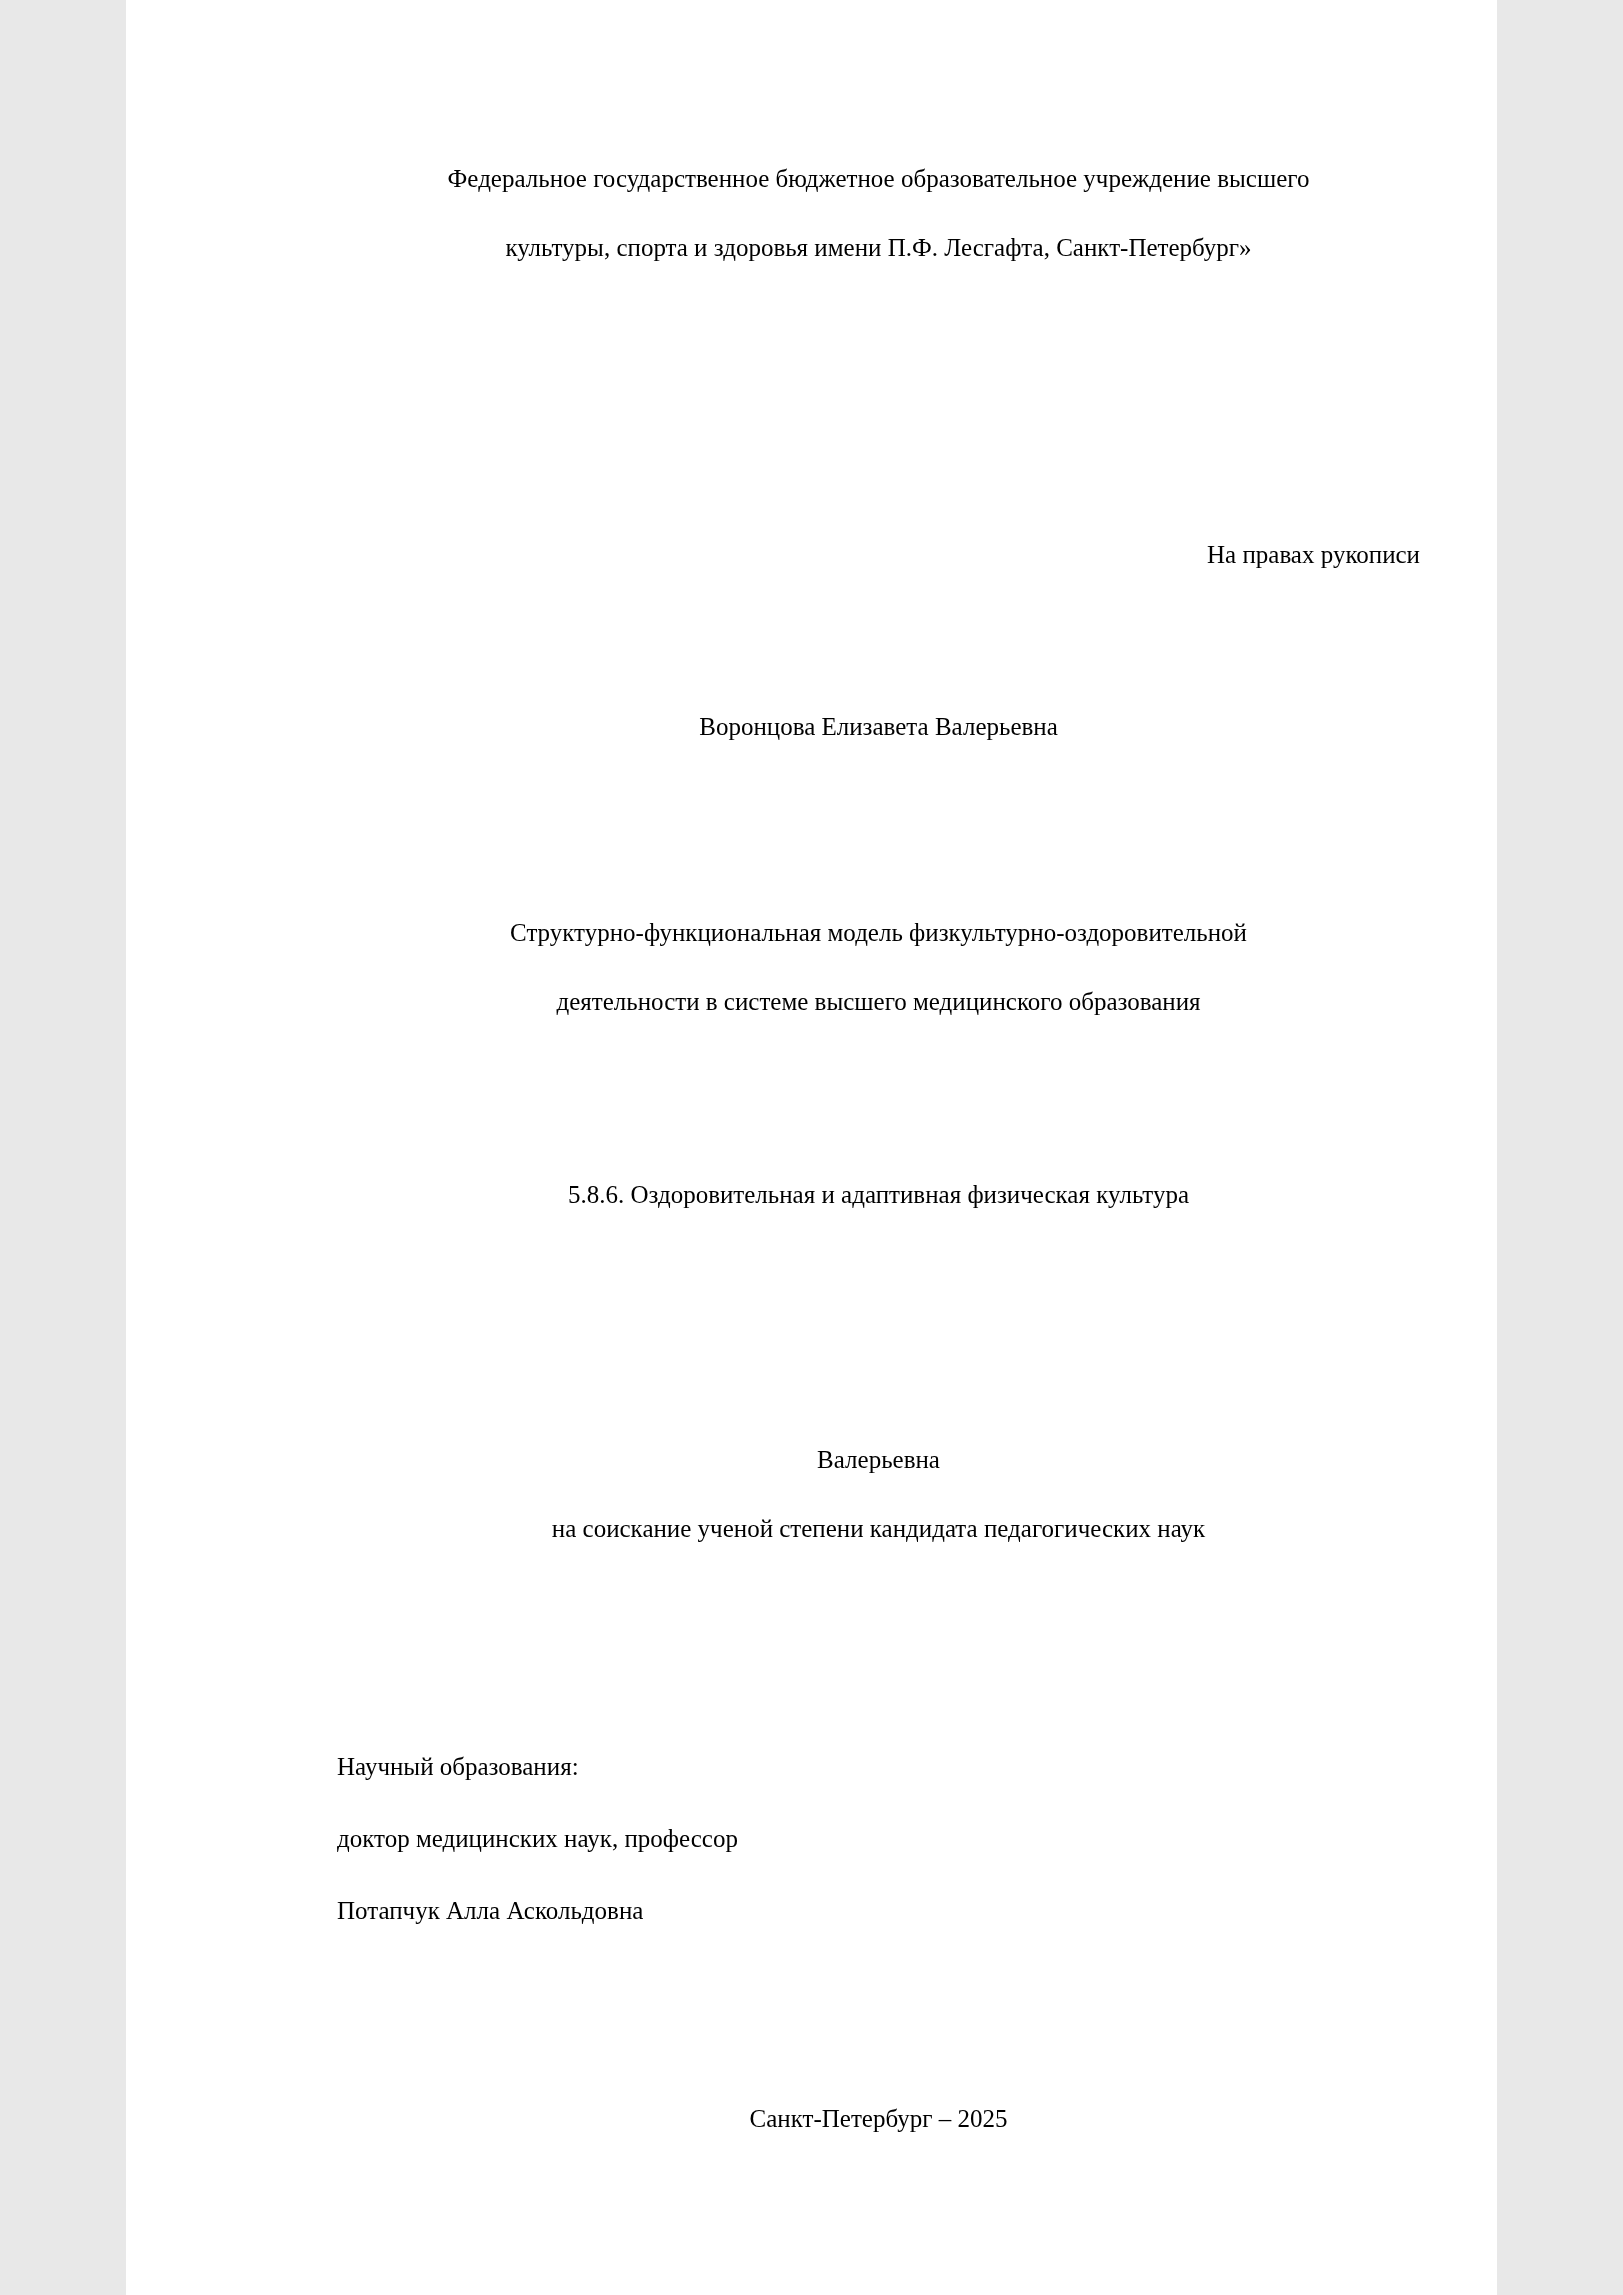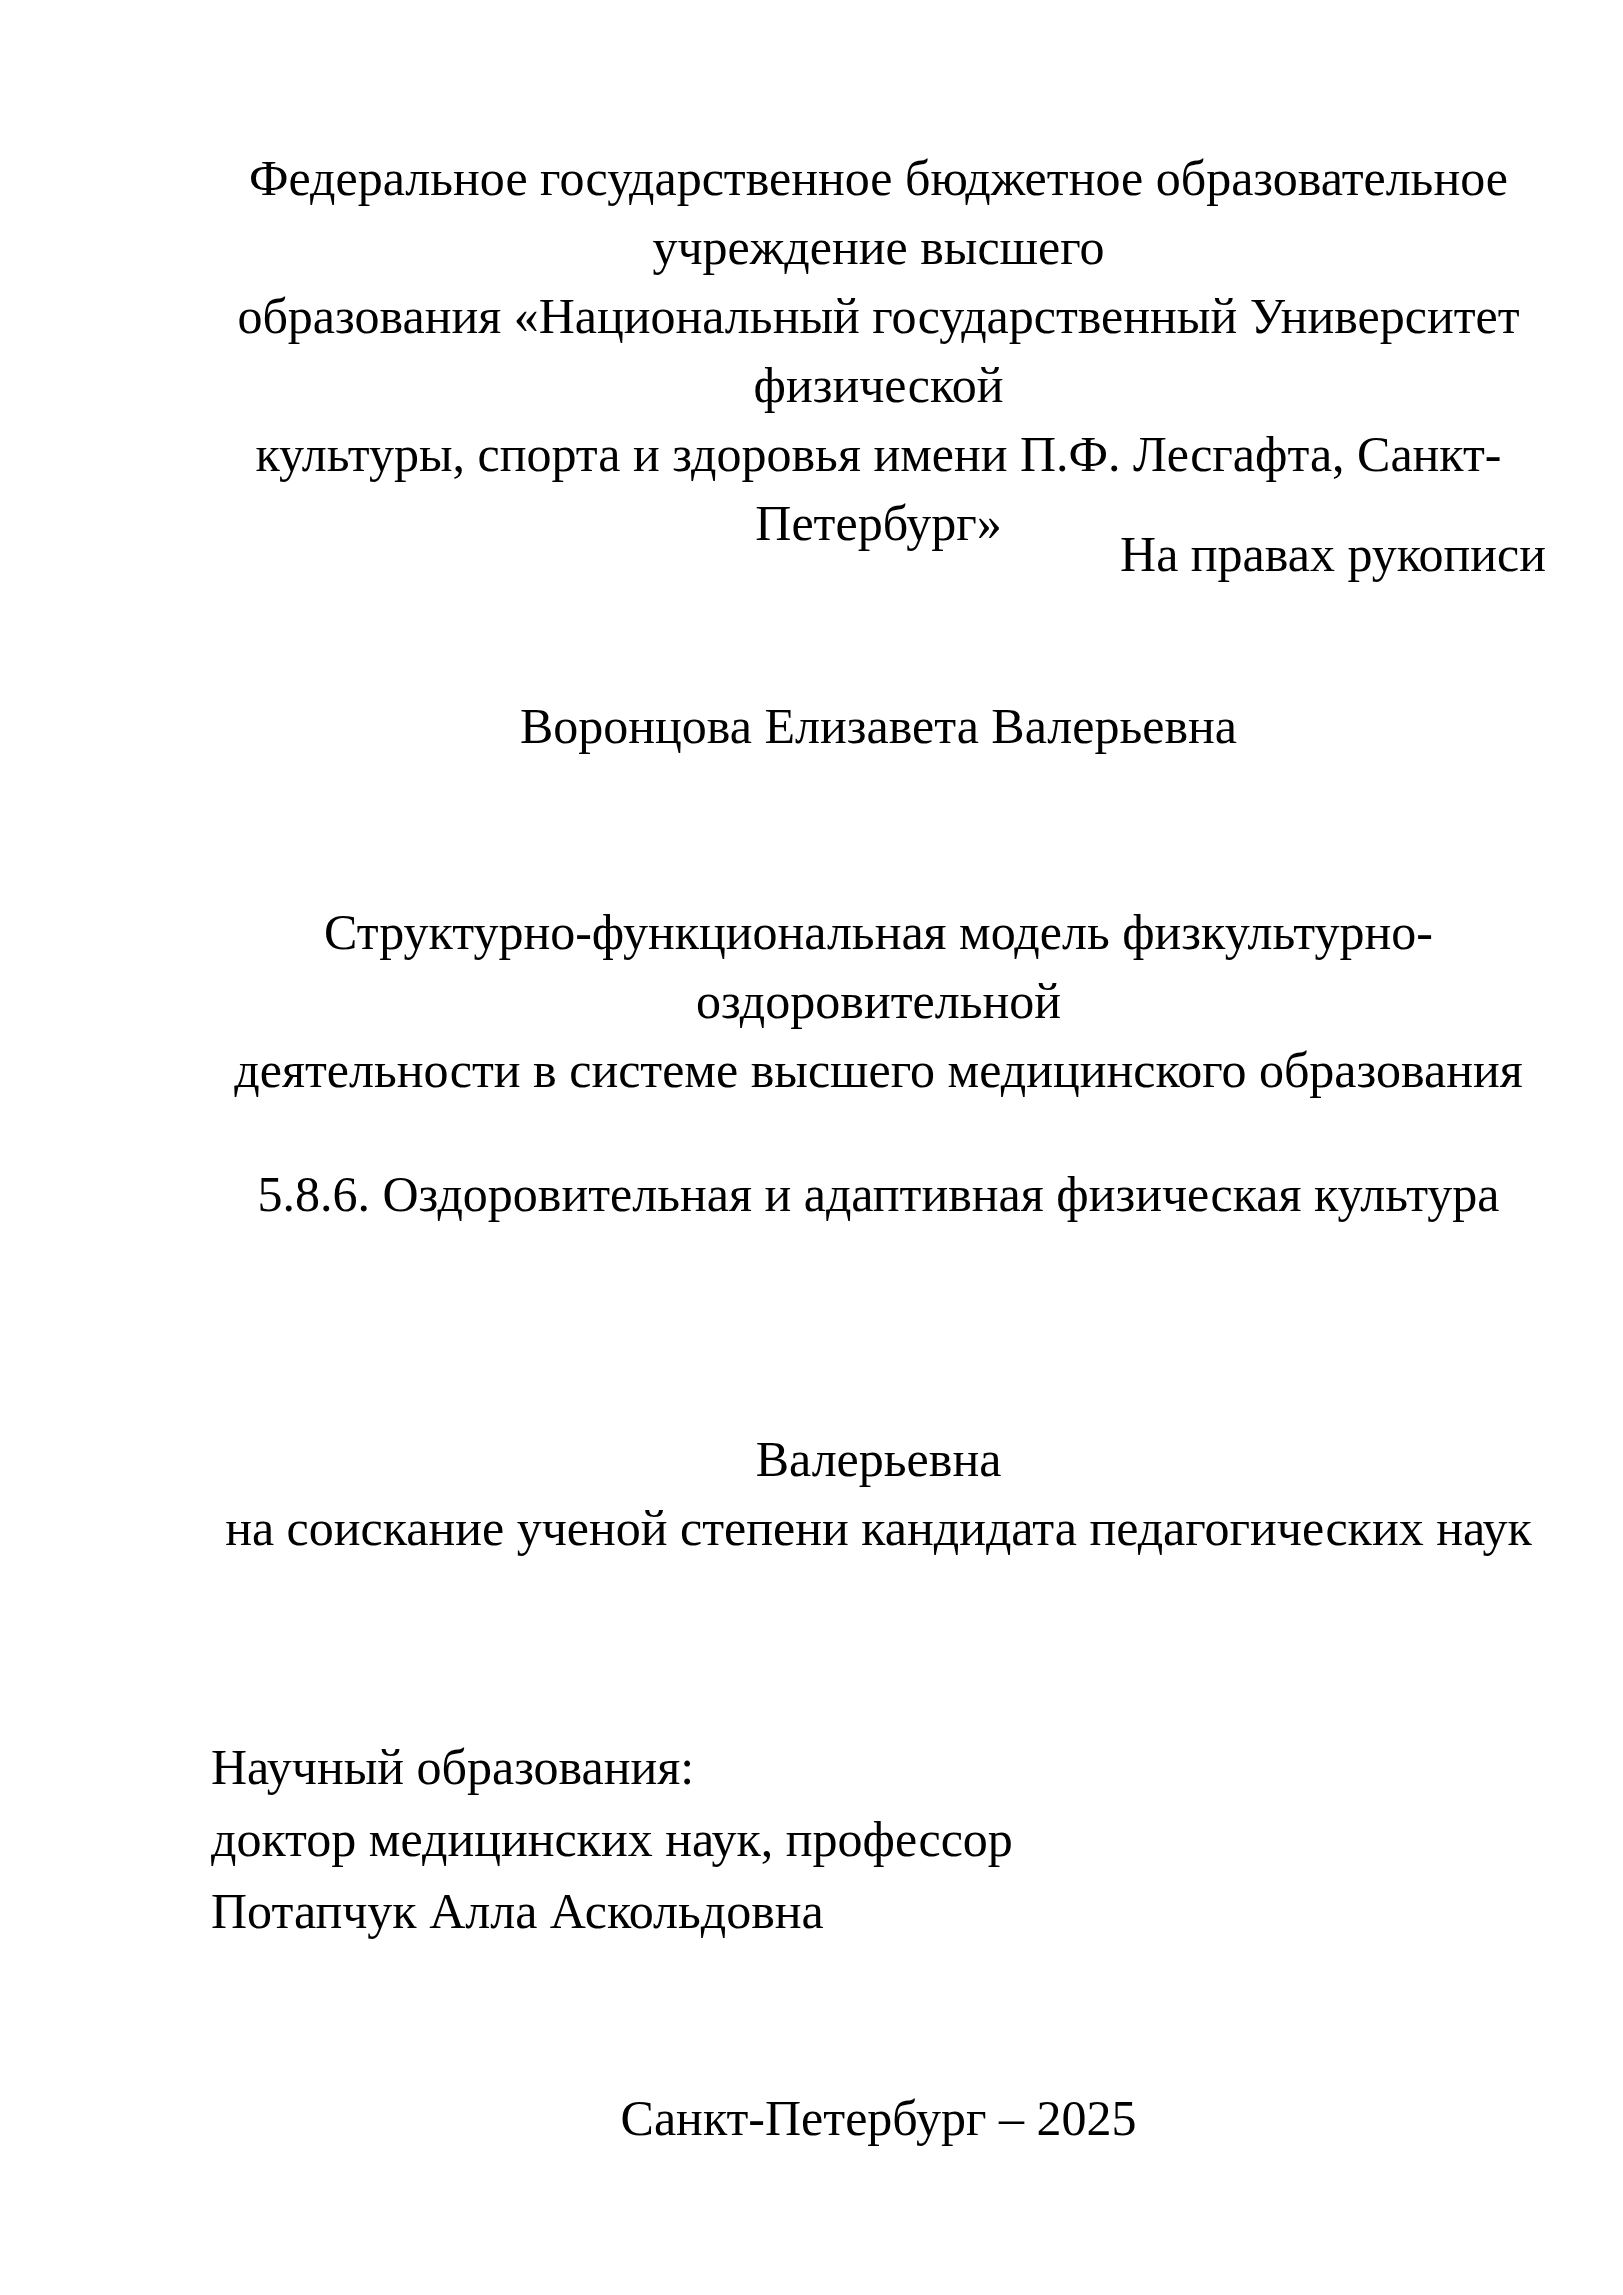--- a/index.html
+++ b/index.html
@@ -2,27 +2,27 @@
 <html style="font-size:10.5px"><head>
 <meta charset="utf-8">
 <style>
   html, body {
     margin: 0;
     padding: 0;
     background: #e8e8e8;
   }
   .page {
     position: relative;
-    width: 1623px;
+    width: 1371px;
     height: 2295px;
     margin: 0 auto;
     background: #ffffff;
     color: #000000;
     font-family: "Liberation Serif", "DejaVu Serif", serif;
-    font-size: 50px;
+    font-size: 25px;
     line-height: 69px;
     overflow: hidden;
   }
   .block {
     position: absolute;
     left: 211px;
     right: 77px;
   }
   .center { text-align: center; }
   .right  { text-align: right; }
@@ -37,21 +37,20 @@
   #supervisor  { top: 1731px; line-height: 72px; }
   #cityyear    { top: 2084px; }
 </style>
 </head>
 <body>
 
 <div class="page">
 
   <div id="institution" class="block center">
     <div>Федеральное государственное бюджетное образовательное учреждение высшего</div>
-    <div>образования «Национальный государственный Университет физической</div>
     <div>культуры, спорта и здоровья имени П.Ф. Лесгафта, Санкт-Петербург»</div>
   </div>
 
   <div id="manuscript" class="block right">
     <span>На правах рукописи</span>
   </div>
 
   <div id="author" class="block center">
     <span>Воронцова Елизавета Валерьевна</span>
   </div>

